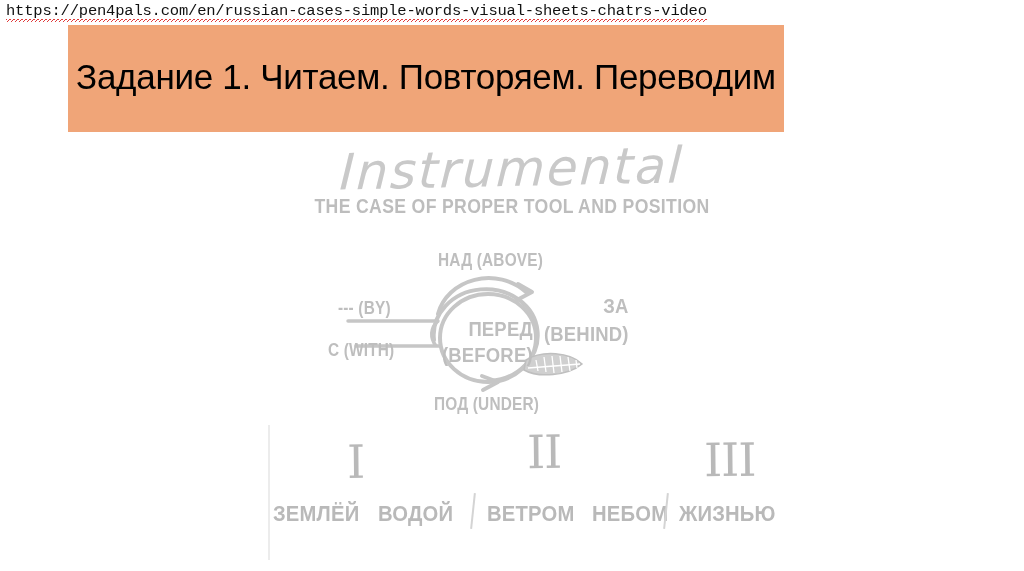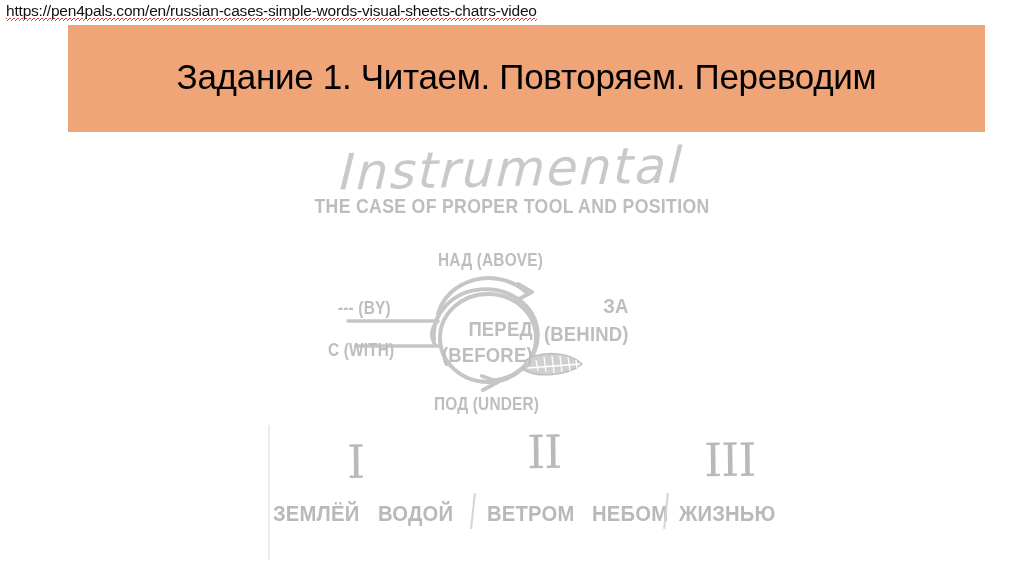--- a/index.html
+++ b/index.html
@@ -13,21 +13,21 @@
     position: relative;
     overflow: hidden;
     font-family: "Liberation Sans", sans-serif;
   }
 
   
   #url-bar {
     position: absolute;
     left: 6px;
     top: 2px;
-    font-family: Liberation Sans, sans-serif;
+    font-family: Liberation Mono, monospace;
     font-size: 15.5px;
     letter-spacing: -0.2px;
     color: #111111;
     white-space: nowrap;
     text-decoration: none;
   }
   #url-bar .squiggle {
     display: inline;
     background-image:
       repeating-linear-gradient(135deg,
@@ -36,21 +36,21 @@
     background-size: 4px 3px;
     background-position: 0 100%;
     padding-bottom: 2px;
   }
 
   
   #title-banner {
     position: absolute;
     left: 68px;
     top: 25px;
-    width: 917px;
+    width: 716px;
     height: 107px;
     background: #f0a578;
     display: flex;
     flex-direction: column;
     align-items: center;
     justify-content: center;
     box-sizing: border-box;
     padding: 2px 18px 6px 18px;
   }
   #title-banner .tline {

